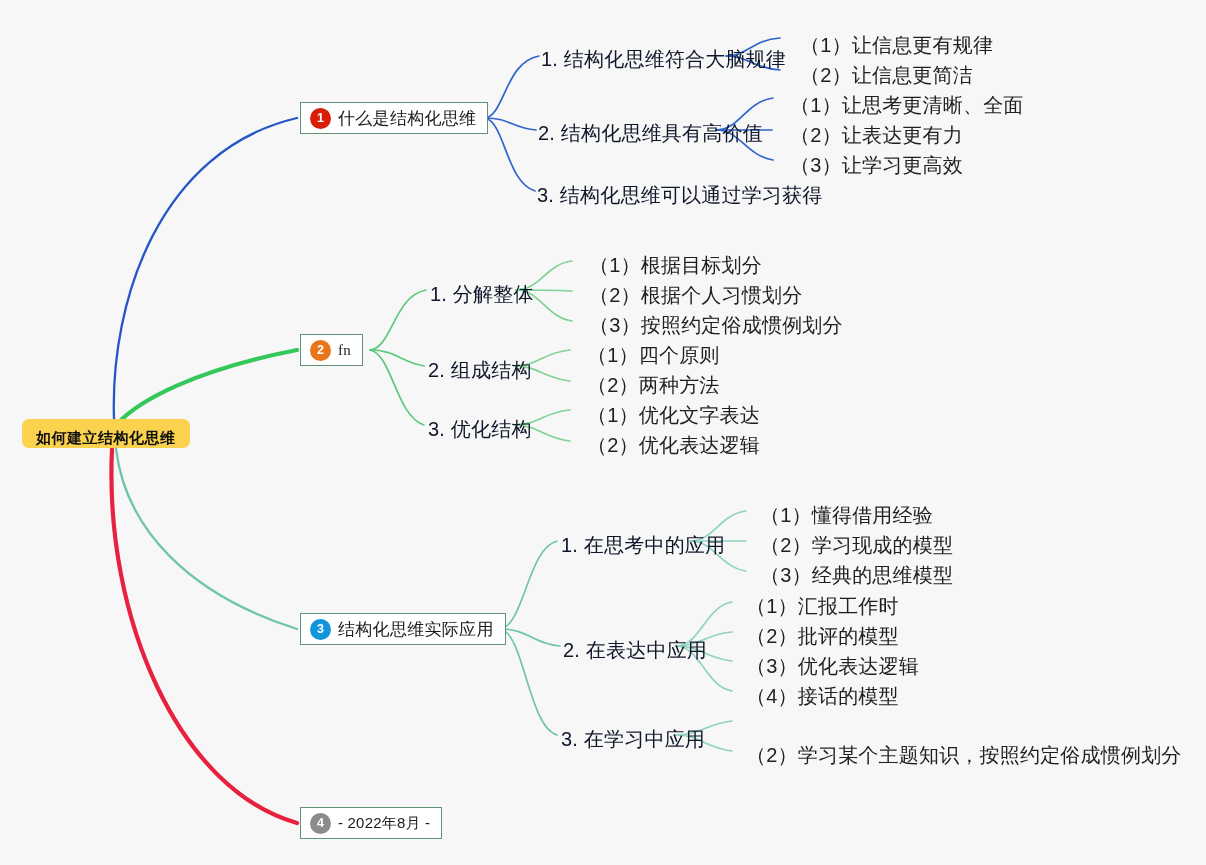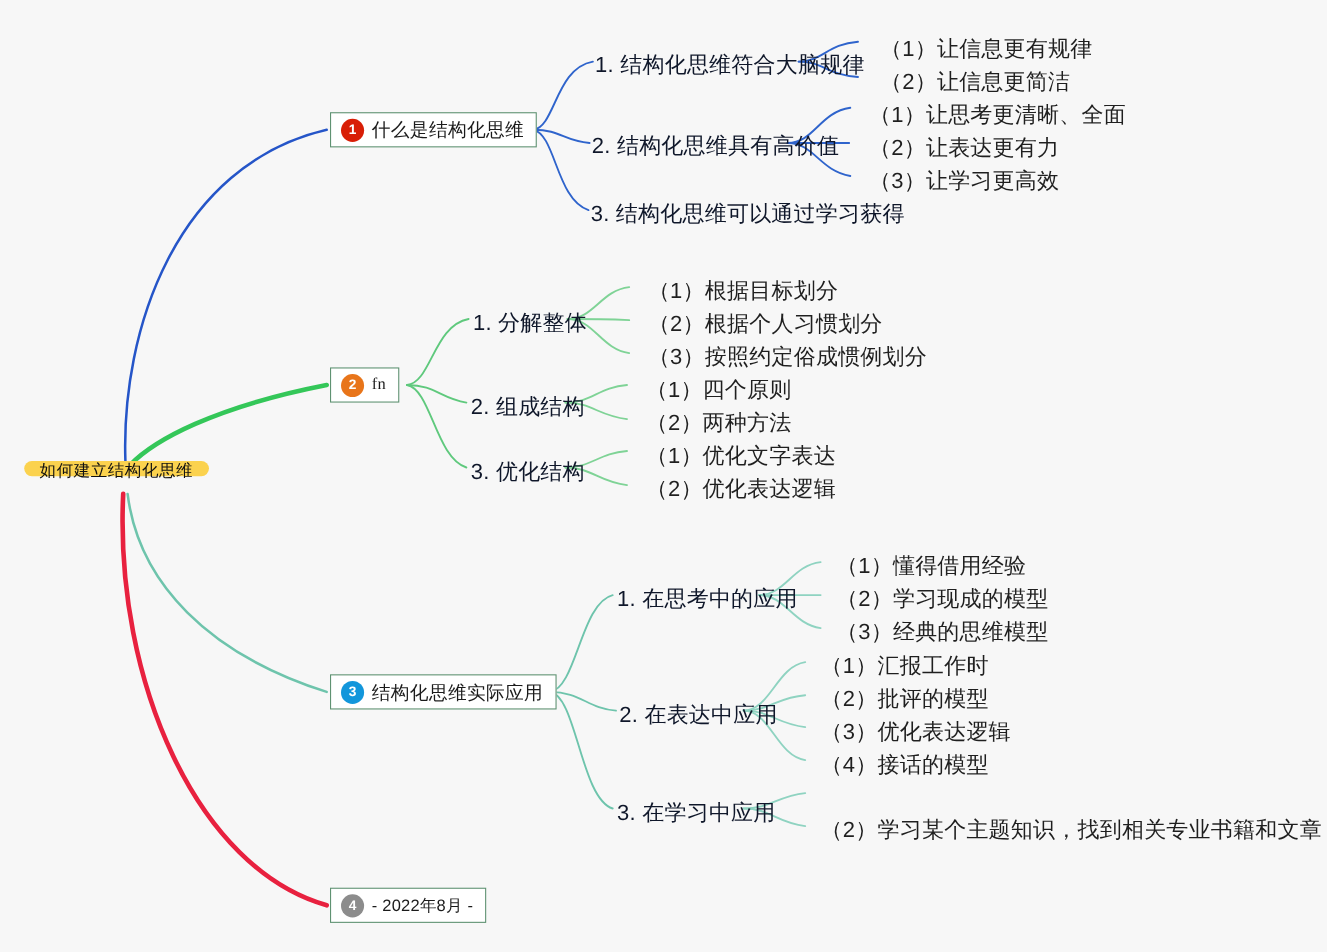--- a/index.html
+++ b/index.html
@@ -31,28 +31,28 @@
     width: 1206px;
     height: 865px;
     pointer-events: none;
   }
 
   
   .root-node {
     position: absolute;
     left: 22px;
     top: 419px;
-    height: 14px;
+    height: 29px;
     padding: 0 14px;
     display: flex;
-    align-items: flex-start;
+    align-items: flex-end;
     background: #fbd24e;
     border-radius: 7px;
     font-size: 15px;
-    font-weight: normal;
+    font-weight: bold;
     letter-spacing: .5px;
     color: #101010;
     white-space: nowrap;
     z-index: 4;
   }
 
   
   .branch-box {
     position: absolute;
     display: flex;
@@ -265,16 +265,16 @@
   </div>
   <div class="node-text lvl3" style="left:746px; top:656px;">
     <span class="idx">（3）</span><span>优化表达逻辑</span>
   </div>
   <div class="node-text lvl3" style="left:746px; top:686px;">
     <span class="idx">（4）</span><span>接话的模型</span>
   </div>
 
   <div class="node-text lvl2" style="left:561px; top:729px;">3. 在学习中应用</div>
   <div class="node-text lvl3" style="left:746px; top:745px;">
-    <span class="idx">（2）</span><span>学习某个主题知识，找到相关专业书籍和文章</span>
+    <span class="idx">（2）</span><span>学习某个主题知识，按照约定俗成惯例划分</span>
   </div>
 
 </div>
 
 </body></html>

